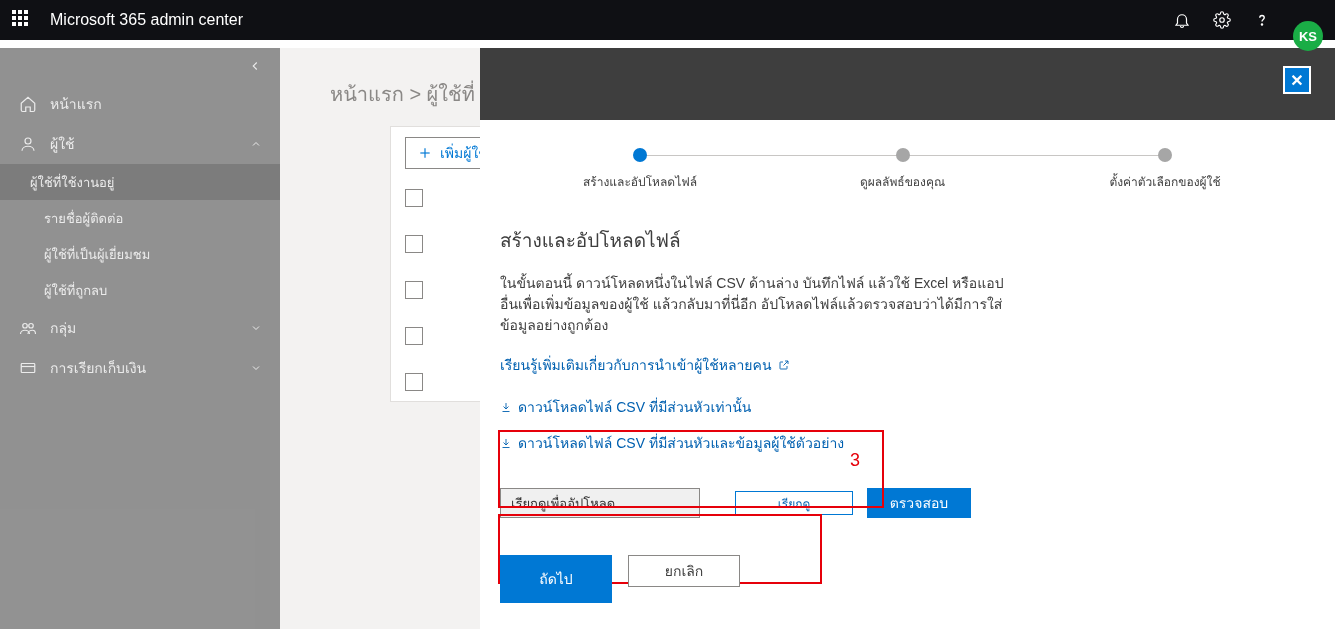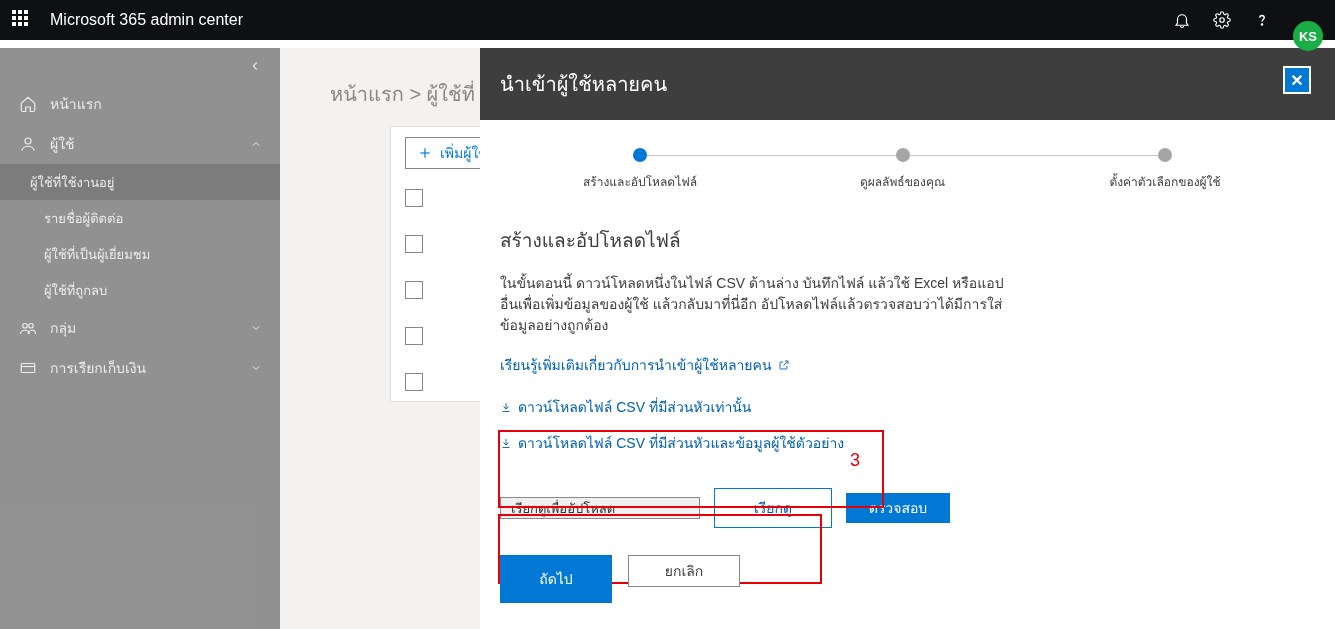--- a/index.html
+++ b/index.html
@@ -52,22 +52,22 @@
   .link{color:#0060b0;font-size:14px;cursor:pointer;display:inline-flex;align-items:center;gap:6px;margin-bottom:14px;}
   .dl-icon{width:12px;height:12px;display:inline-block;}
   .ext-icon{width:12px;height:12px;}
 
   .redbox{border:2px solid #e6000a;position:absolute;}
   .red1{top:310px;left:18px;width:386px;height:78px;}
   .red2{top:394px;left:18px;width:324px;height:70px;}
   .redlabel{position:absolute;color:#e6000a;font-size:18px;}
 
   .upload-row{display:flex;align-items:center;gap:14px;margin-top:20px;}
-  .upload-field{width:200px;height:22px;border:1px solid #8a8886;background:#f0f0f0;font-size:13px;color:#333;padding:0 10px;display:flex;align-items:center;}
-  .browse-btn{width:118px;height:40px;border:1px solid #0078d4;background:#fff;color:#0060b0;font-size:14px;cursor:pointer;}
+  .upload-field{width:200px;height:30px;border:1px solid #8a8886;background:#f0f0f0;font-size:13px;color:#333;padding:0 10px;display:flex;align-items:center;}
+  .browse-btn{width:118px;height:24px;border:1px solid #0078d4;background:#fff;color:#0060b0;font-size:12px;cursor:pointer;margin-left:21px;}
   .verify-btn{width:104px;height:30px;background:#0078d4;color:#fff;border:none;font-size:14px;cursor:pointer;}
 
   .footer-btns{position:absolute;bottom:26px;left:20px;display:flex;gap:16px;}
   .primary-btn{background:#0078d4;color:#fff;border:none;width:112px;height:48px;font-size:14px;cursor:pointer;}
   .secondary-btn{background:#fff;color:#3e3e3e;border:1px solid #8a8886;width:112px;height:32px;font-size:14px;cursor:pointer;}
 
   svg{display:block;}
 </style>
 </head>
 <body>
@@ -198,21 +198,20 @@
       <div class="chk"></div>
       <div class="chk"></div>
       <div class="chk"></div>
     </div>
   </div>
   <div class="muted-line" style="top:454px;">ต้องก</div>
   <div class="muted-line" style="top:502px;">เราจะช่วยคุ</div>
 </div>
 
 <div class="modal-head">
-  <div class="modal-title">นำเข้าผู้ใช้หลายคน</div>
   <div class="close-btn">
     <span>✕</span>
   </div>
 </div>
 
 <div class="modal-body">
 
   <div class="stepper">
     <div class="stepper-line"></div>
     <div class="step">

